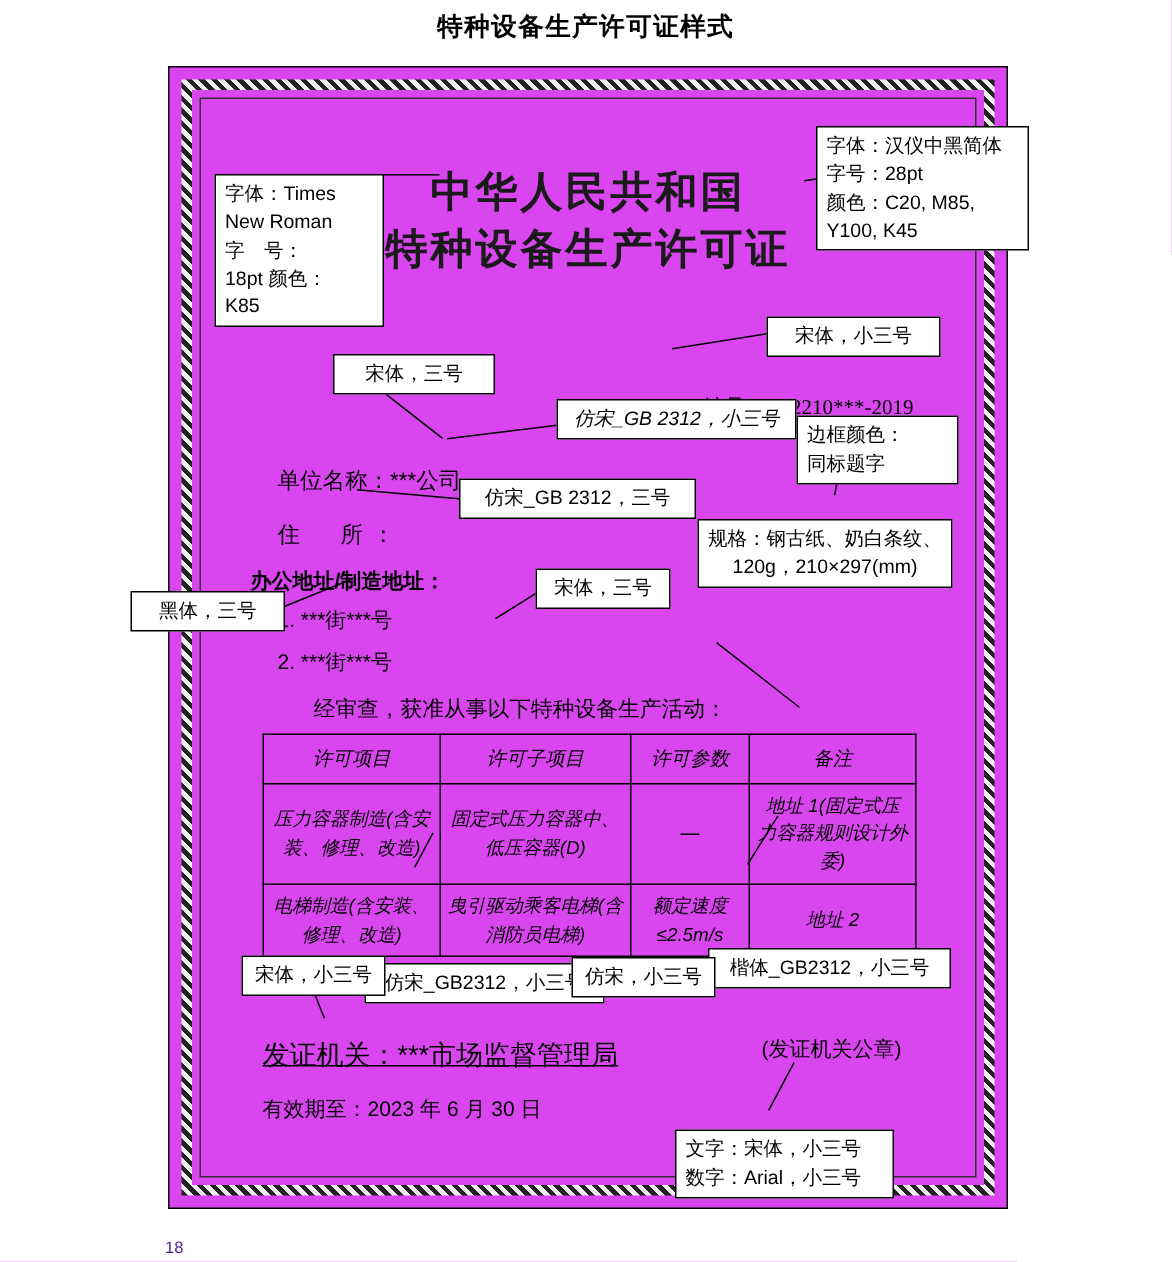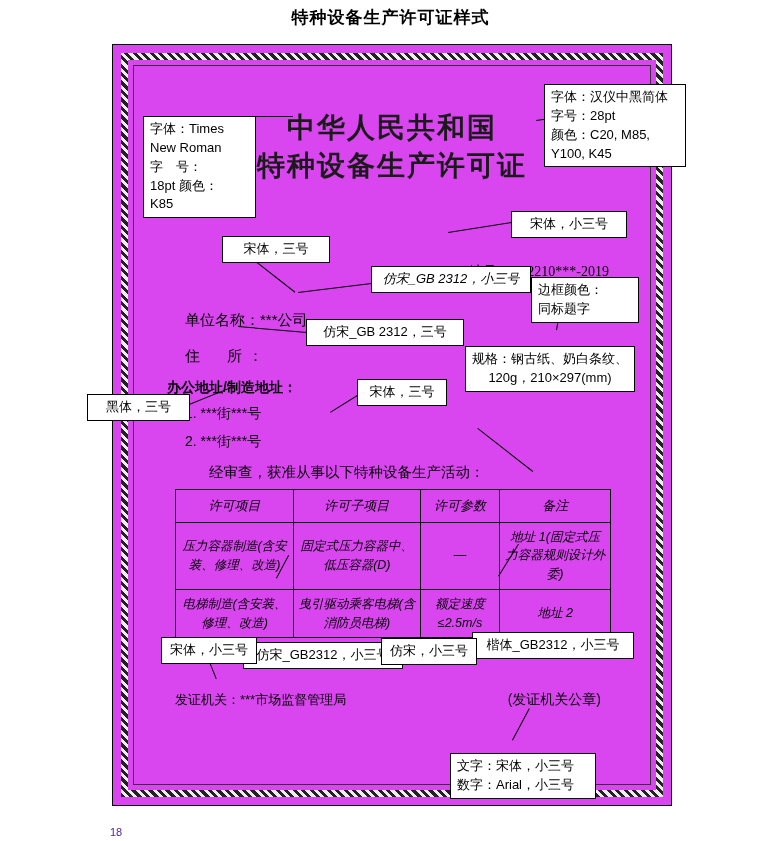--- a/index.html
+++ b/index.html
@@ -159,21 +159,22 @@
   .col-b { width: 130px; }
   .col-c { width: 74px; }
   .col-d { width: 112px; }
   .td-left { text-align: left; padding-left: 8px; }
 
   
   .issuer {
     position: absolute;
     top: 620px;
     left: 36px;
-    font-size: 13px;
+    font-size: 18px;
+    text-decoration: underline;
   }
   .seal-note {
     position: absolute;
     top: 620px;
     right: 44px;
     font-size: 14px;
   }
   .valid-until {
     position: absolute;
     top: 660px;
@@ -262,20 +263,21 @@
           <td>电梯制造(含安装、修理、改造)</td>
           <td>曳引驱动乘客电梯(含消防员电梯)</td>
           <td>额定速度≤2.5m/s</td>
           <td class="td-left">地址 2</td>
         </tr>
       </tbody>
     </table>
 
     <div class="issuer">发证机关：***市场监督管理局</div>
     <div class="seal-note">(发证机关公章)</div>
+    <div class="valid-until">有效期至：2023 年 6 月 30 日</div>
   </div>
 </div>
 
 <div class="lead" style="left:248px; top:116px; width:45px;"></div>
 <div class="lead" style="left:536px; top:120px; width:20px; transform:rotate(-8deg);"></div>
 <div class="lead" style="left:448px; top:232px; width:64px; transform:rotate(-9deg);"></div>
 <div class="lead" style="left:252px; top:258px; width:55px; transform:rotate(38deg);"></div>
 <div class="lead" style="left:298px; top:292px; width:82px; transform:rotate(-7deg);"></div>
 <div class="lead" style="left:238px; top:326px; width:72px; transform:rotate(5deg);"></div>
 <div class="lead" style="left:556px; top:330px; width:16px; transform:rotate(-80deg);"></div>

